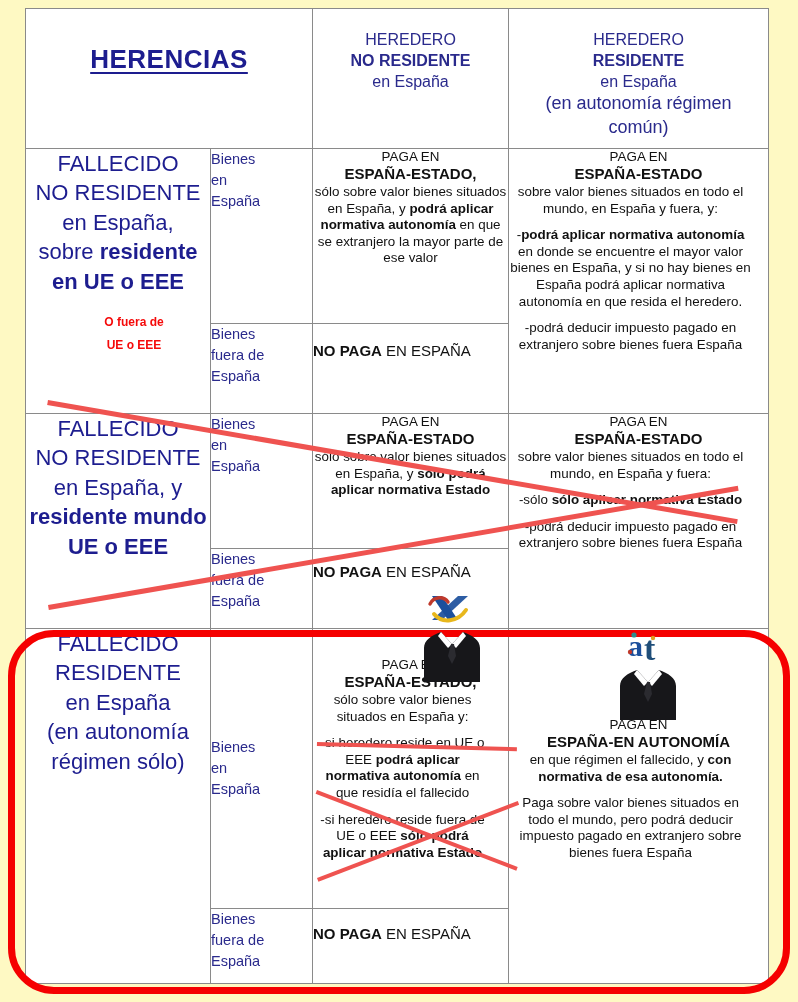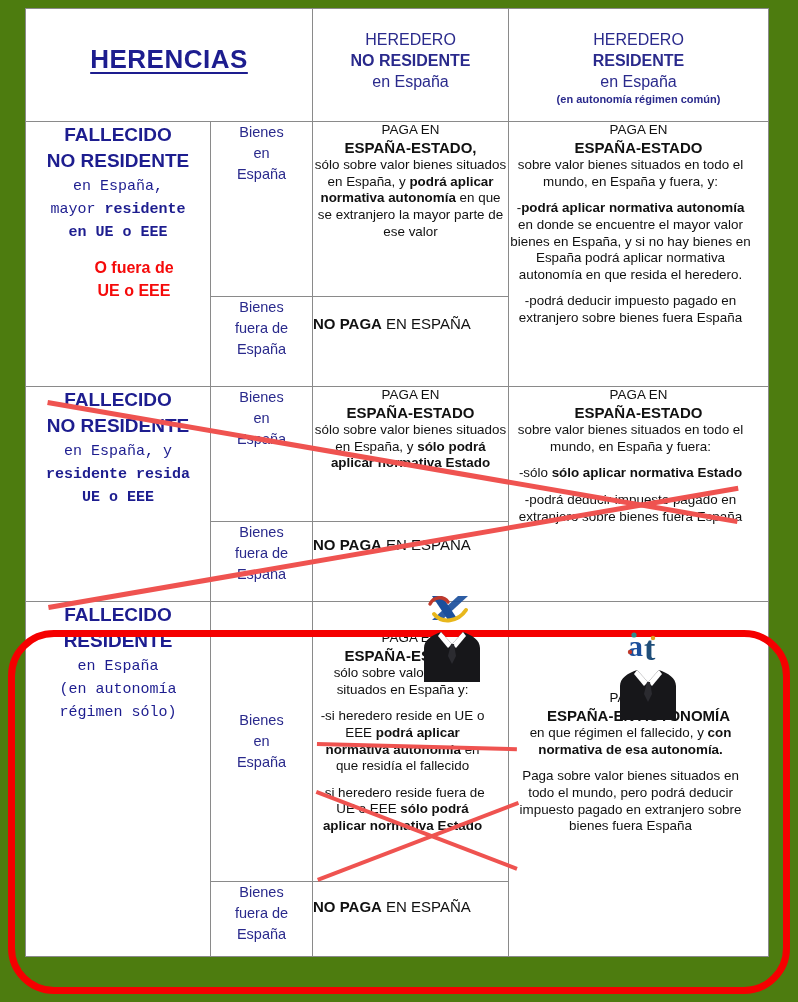--- a/index.html
+++ b/index.html
@@ -5,21 +5,21 @@
   * { box-sizing: border-box; }
   html, body {
     margin: 0; padding: 0;
     background: #ffffff;
     font-family: "Liberation Sans", sans-serif;
   }
   #page {
     position: relative;
     width: 798px;
     height: 1002px;
-    background: #4d7c0f;
+    background: #fef9c3;
     overflow: hidden;
   }
 
   
   #herencias-table {
     position: absolute;
     left: 25px;
     top: 8px;
     width: 743px;
     border-collapse: collapse;
@@ -53,39 +53,38 @@
     padding: 36px 0 0 0;
     line-height: 1.1;
   }
   .hdr-heir {
     color: #2a2a8c;
     font-size: 16px;
     line-height: 1.32;
     padding: 20px 8px 8px 8px;
   }
   .hdr-heir .strong { font-weight: bold; }
-  .hdr-heir .small { font-size: 11px; font-weight: bold; }
+  .hdr-heir .small { font-size: 18px; }
 
   
   .lbl {
     text-align: center;
     color: #1d1d8f;
     font-size: 17px;
     line-height: 1.34;
     padding: 10px 6px;
   }
-  .lbl .big { font-weight: bold; font-size: 19px; }
-  .lbl .norm { font-weight: normal; font-size: 15px; font-family: Liberation Mono, monospace; }
+  .lbl .big { font-weight: normal; font-size: 22px; }
+  .lbl .norm { font-weight: normal; font-size: 22px; }
   .lbl .b { font-weight: bold; }
-  .lbl .red { color: #f50a0a; font-weight: bold; font-size: 16px; margin-left: 32px; }
+  .lbl .red { color: #f50a0a; font-weight: bold; font-size: 12px; margin-left: 32px; }
   .lbl .gap { display: block; height: 14px; }
 
   
   .bienes {
-    text-align: center;
     color: #2a2a8c;
     font-size: 14.5px;
     line-height: 1.45;
     padding: 10px 4px;
   }
 
   
   .dash-top { border-top: 1px dashed #1a1a1a !important; }
 
   
@@ -164,21 +163,21 @@
             <div class="small">(en autonomía régimen común)</div>
           </div>
         </td>
       </tr>
 
       <tr class="band">
         <td class="lbl" rowspan="2" style="height:185px;">
           <span class="big">FALLECIDO</span><br>
           <span class="big">NO RESIDENTE</span><br>
           <span class="norm">en España,</span><br>
-          <span class="norm">mayor </span><span class="norm b">residente</span><br>
+          <span class="norm">sobre </span><span class="norm b">residente</span><br>
           <span class="norm b">en UE o EEE</span>
           <span class="gap"></span>
           <span class="red">O fuera de</span><br>
           <span class="red">UE o EEE</span>
         </td>
         <td class="bienes" style="height:175px;">
           <div>Bienes</div>
           <div>en</div>
           <div>España</div>
         </td>
@@ -204,21 +203,21 @@
         <td class="nopaga dash-top">
           <div style="padding-top:18px;"><span class="b">NO PAGA</span><span> EN ESPAÑA</span></div>
         </td>
       </tr>
 
       <tr class="band">
         <td class="lbl" rowspan="2" style="height:145px;">
           <span class="big">FALLECIDO</span><br>
           <span class="big">NO RESIDENTE</span><br>
           <span class="norm">en España, y</span><br>
-          <span class="norm b">residente resida</span><br>
+          <span class="norm b">residente mundo</span><br>
           <span class="norm b">UE o EEE</span>
         </td>
         <td class="bienes" style="height:135px;">
           <div>Bienes</div>
           <div>en</div>
           <div>España</div>
         </td>
         <td class="body-txt">
           <div>PAGA EN</div>
           <div class="b cap">ESPAÑA-ESTADO</div>

